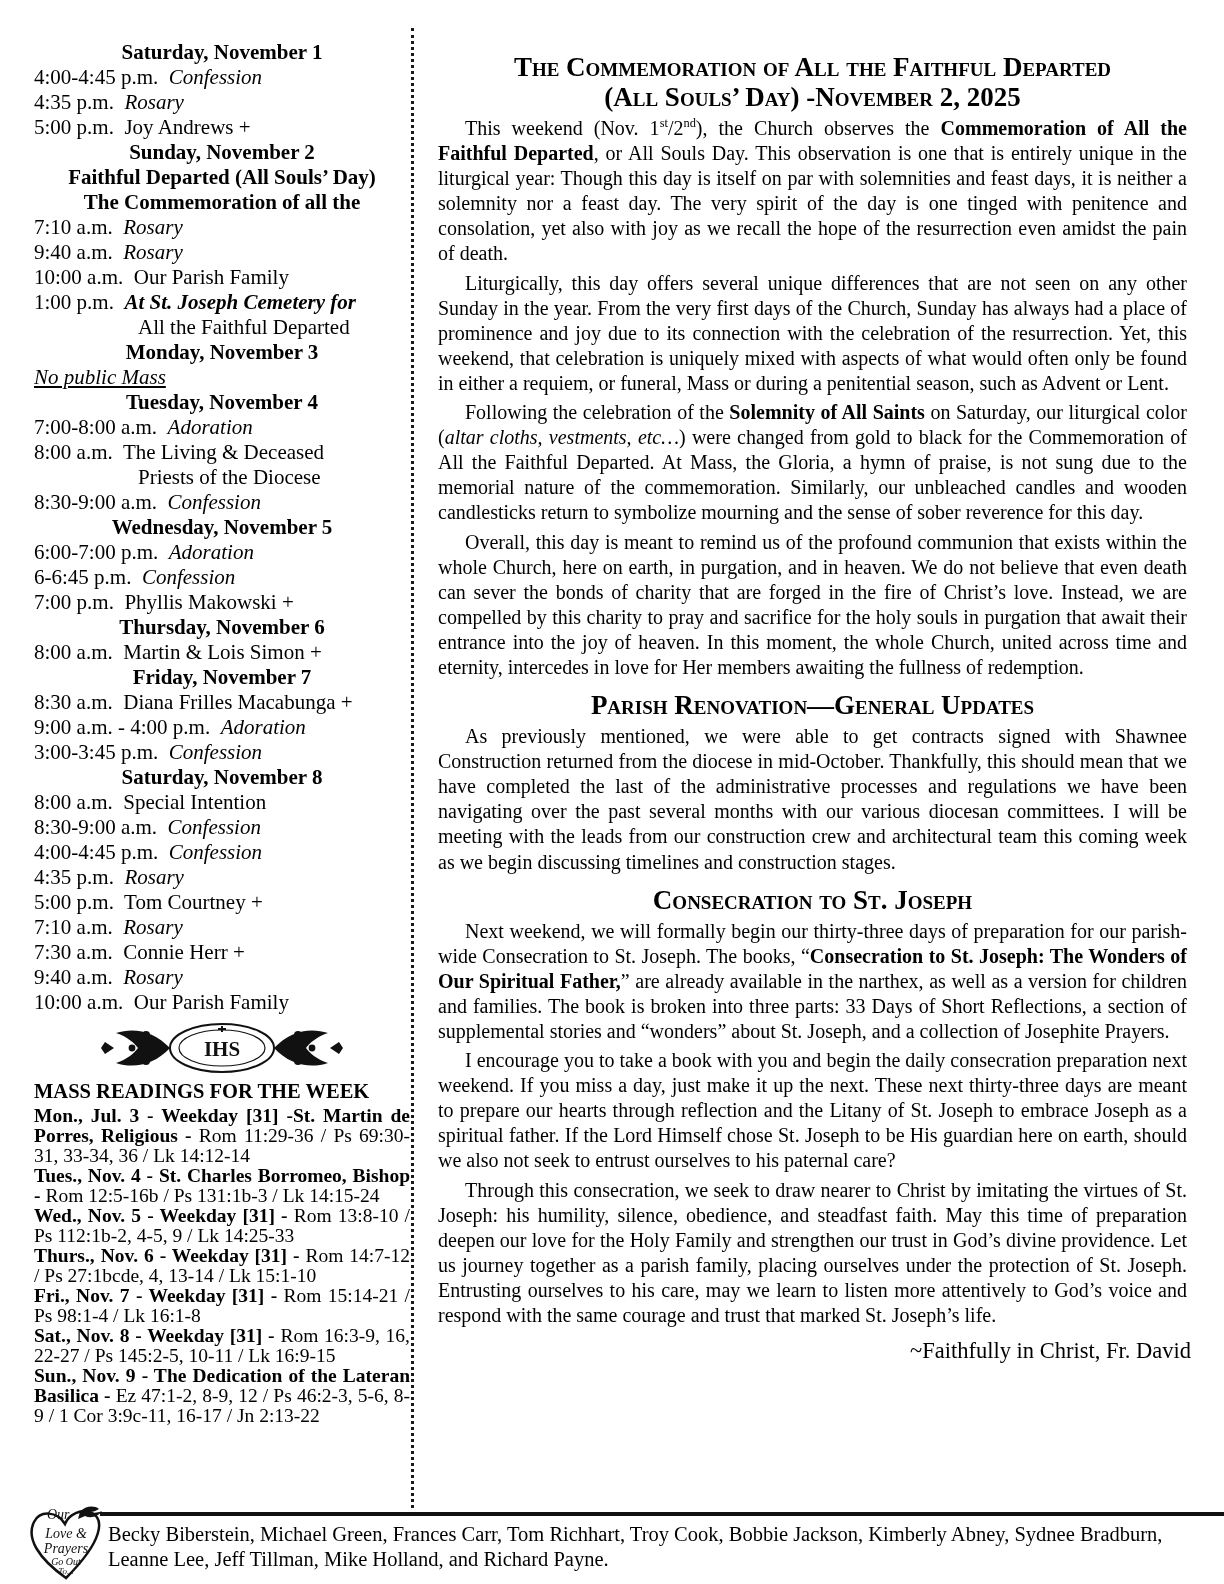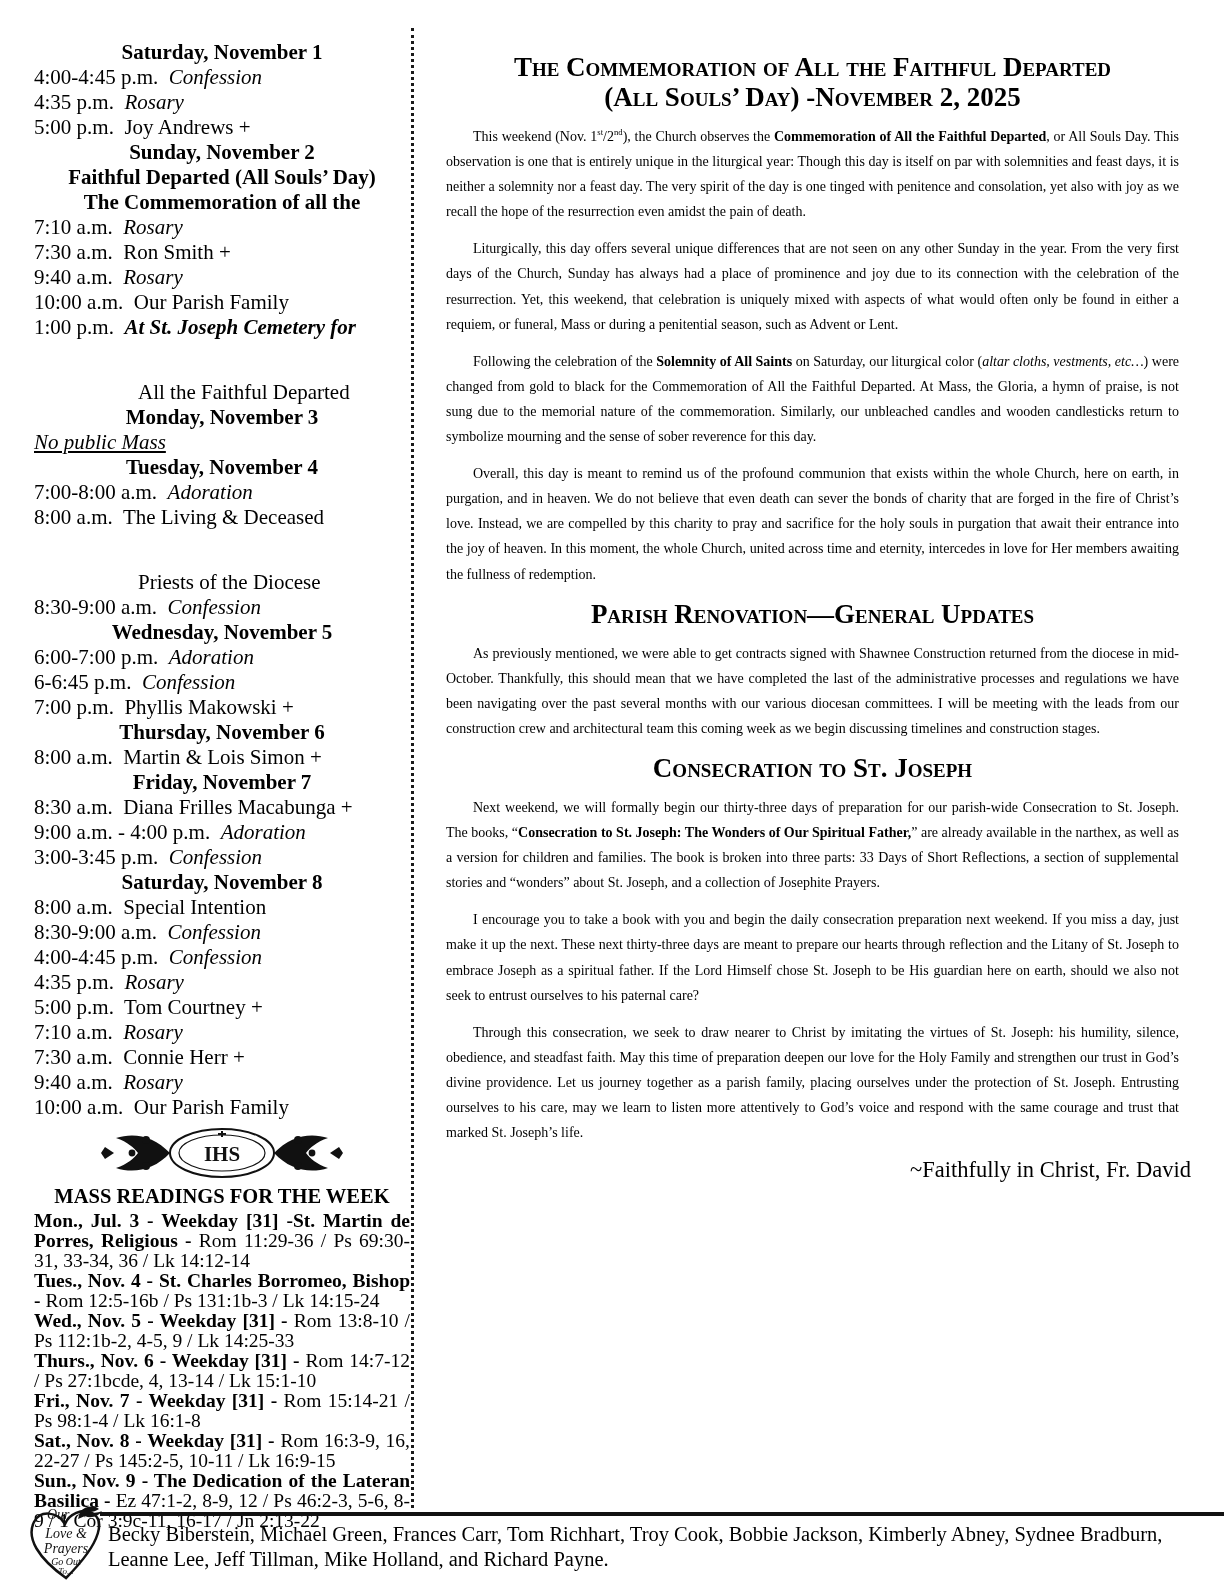--- a/index.html
+++ b/index.html
@@ -5,39 +5,39 @@
   html,body{margin:0;padding:0;background:#fff;}
   body{width:1224px;height:1584px;font-family:"Liberation Serif",serif;color:#000;}
   .page{position:relative;width:1224px;height:1584px;background:#fff;overflow:hidden;}
 
   
   .leftcol{position:absolute;left:34px;top:40px;width:376px;}
   .sline{font-size:21px;line-height:25px;white-space:nowrap;}
   .sline .time{white-space:pre;}
   .sline.hdr{font-weight:bold;display:flex;justify-content:center;}
   .sline.free{font-style:italic;text-decoration:underline;}
-  .sline.cont{padding-left:104px;margin-top:40px;}
+  .sline.cont{padding-left:104px;}
   .i{font-style:italic;}
   .b{font-weight:bold;}
   .bi{font-weight:bold;font-style:italic;}
   .sup{font-size:0.62em;vertical-align:super;line-height:0;}
 
   .ornament{display:block;margin:4px auto 2px auto;}
 
-  .readings-title{font-weight:bold;text-align:center;font-size:20.5px;line-height:24px;margin:4px 0 3px 0;}
+  .readings-title{font-weight:bold;font-size:20.5px;line-height:24px;margin:4px 0 3px 0;}
   .reading{font-size:19.5px;line-height:20px;text-align:justify;}
 
   
   .divider{position:absolute;left:411px;top:28px;height:1480px;width:0;border-left:3px dotted #1a1a1a;}
 
   
   .rightcol{position:absolute;left:434px;top:52px;width:757px;}
   .art{margin-bottom:10px;}
   .art-title{font-weight:bold;font-variant:small-caps;text-align:center;font-size:27px;line-height:30px;}
-  .art p{margin:12px;font-size:14px;line-height:25.1px;text-align:justify;text-indent:27px;}
+  .art p{margin:4px;font-size:20px;line-height:25.1px;text-align:justify;text-indent:27px;}
   .sig{font-size:22.5px;line-height:26px;text-align:right;margin-top:2px;}
 
   
   .footer-rule{position:absolute;left:100px;top:1512px;width:1124px;border-top:4px solid #111;}
   .footer-names{position:absolute;left:108px;top:1522px;width:1096px;font-size:20.5px;line-height:24.5px;}
   .heart-logo{position:absolute;left:24px;top:1504px;}
 </style>
 </head>
 <body>
 
@@ -46,21 +46,20 @@
   <div class="leftcol">
     <div>
         <div class="sline hdr">Saturday, November 1</div>
         <div class="sline"><span class="time">4:00-4:45 p.m.</span>&nbsp; <span class="i">Confession</span></div>
         <div class="sline"><span class="time">4:35 p.m.</span>&nbsp; <span class="i">Rosary</span></div>
         <div class="sline"><span class="time">5:00 p.m.</span>&nbsp; <span> Joy Andrews +</span></div>
         <div class="sline hdr">Sunday, November 2</div>
         <div class="sline hdr">Faithful Departed (All Souls’ Day)</div>
         <div class="sline hdr">The Commemoration of all the</div>
         <div class="sline"><span class="time">7:10 a.m.</span>&nbsp; <span class="i">Rosary</span></div>
-        <div class="sline"><span class="time">7:30 a.m.</span>&nbsp; <span> Ron Smith +</span></div>
         <div class="sline"><span class="time">9:40 a.m.</span>&nbsp; <span class="i">Rosary</span></div>
         <div class="sline"><span class="time">10:00 a.m.</span>&nbsp; <span>Our Parish Family</span></div>
         <div class="sline"><span class="time">1:00 p.m.</span>&nbsp; <span class="bi">At St. Joseph Cemetery for</span></div>
         <div class="sline cont">All the Faithful Departed</div>
         <div class="sline hdr">Monday, November 3</div>
         <div class="sline free">No public Mass</div>
         <div class="sline hdr">Tuesday, November 4</div>
         <div class="sline"><span class="time">7:00-8:00 a.m.</span>&nbsp; <span class="i">Adoration</span></div>
         <div class="sline"><span class="time">8:00 a.m.</span>&nbsp; <span> The Living &amp; Deceased</span></div>
         <div class="sline cont">Priests of the Diocese</div>

